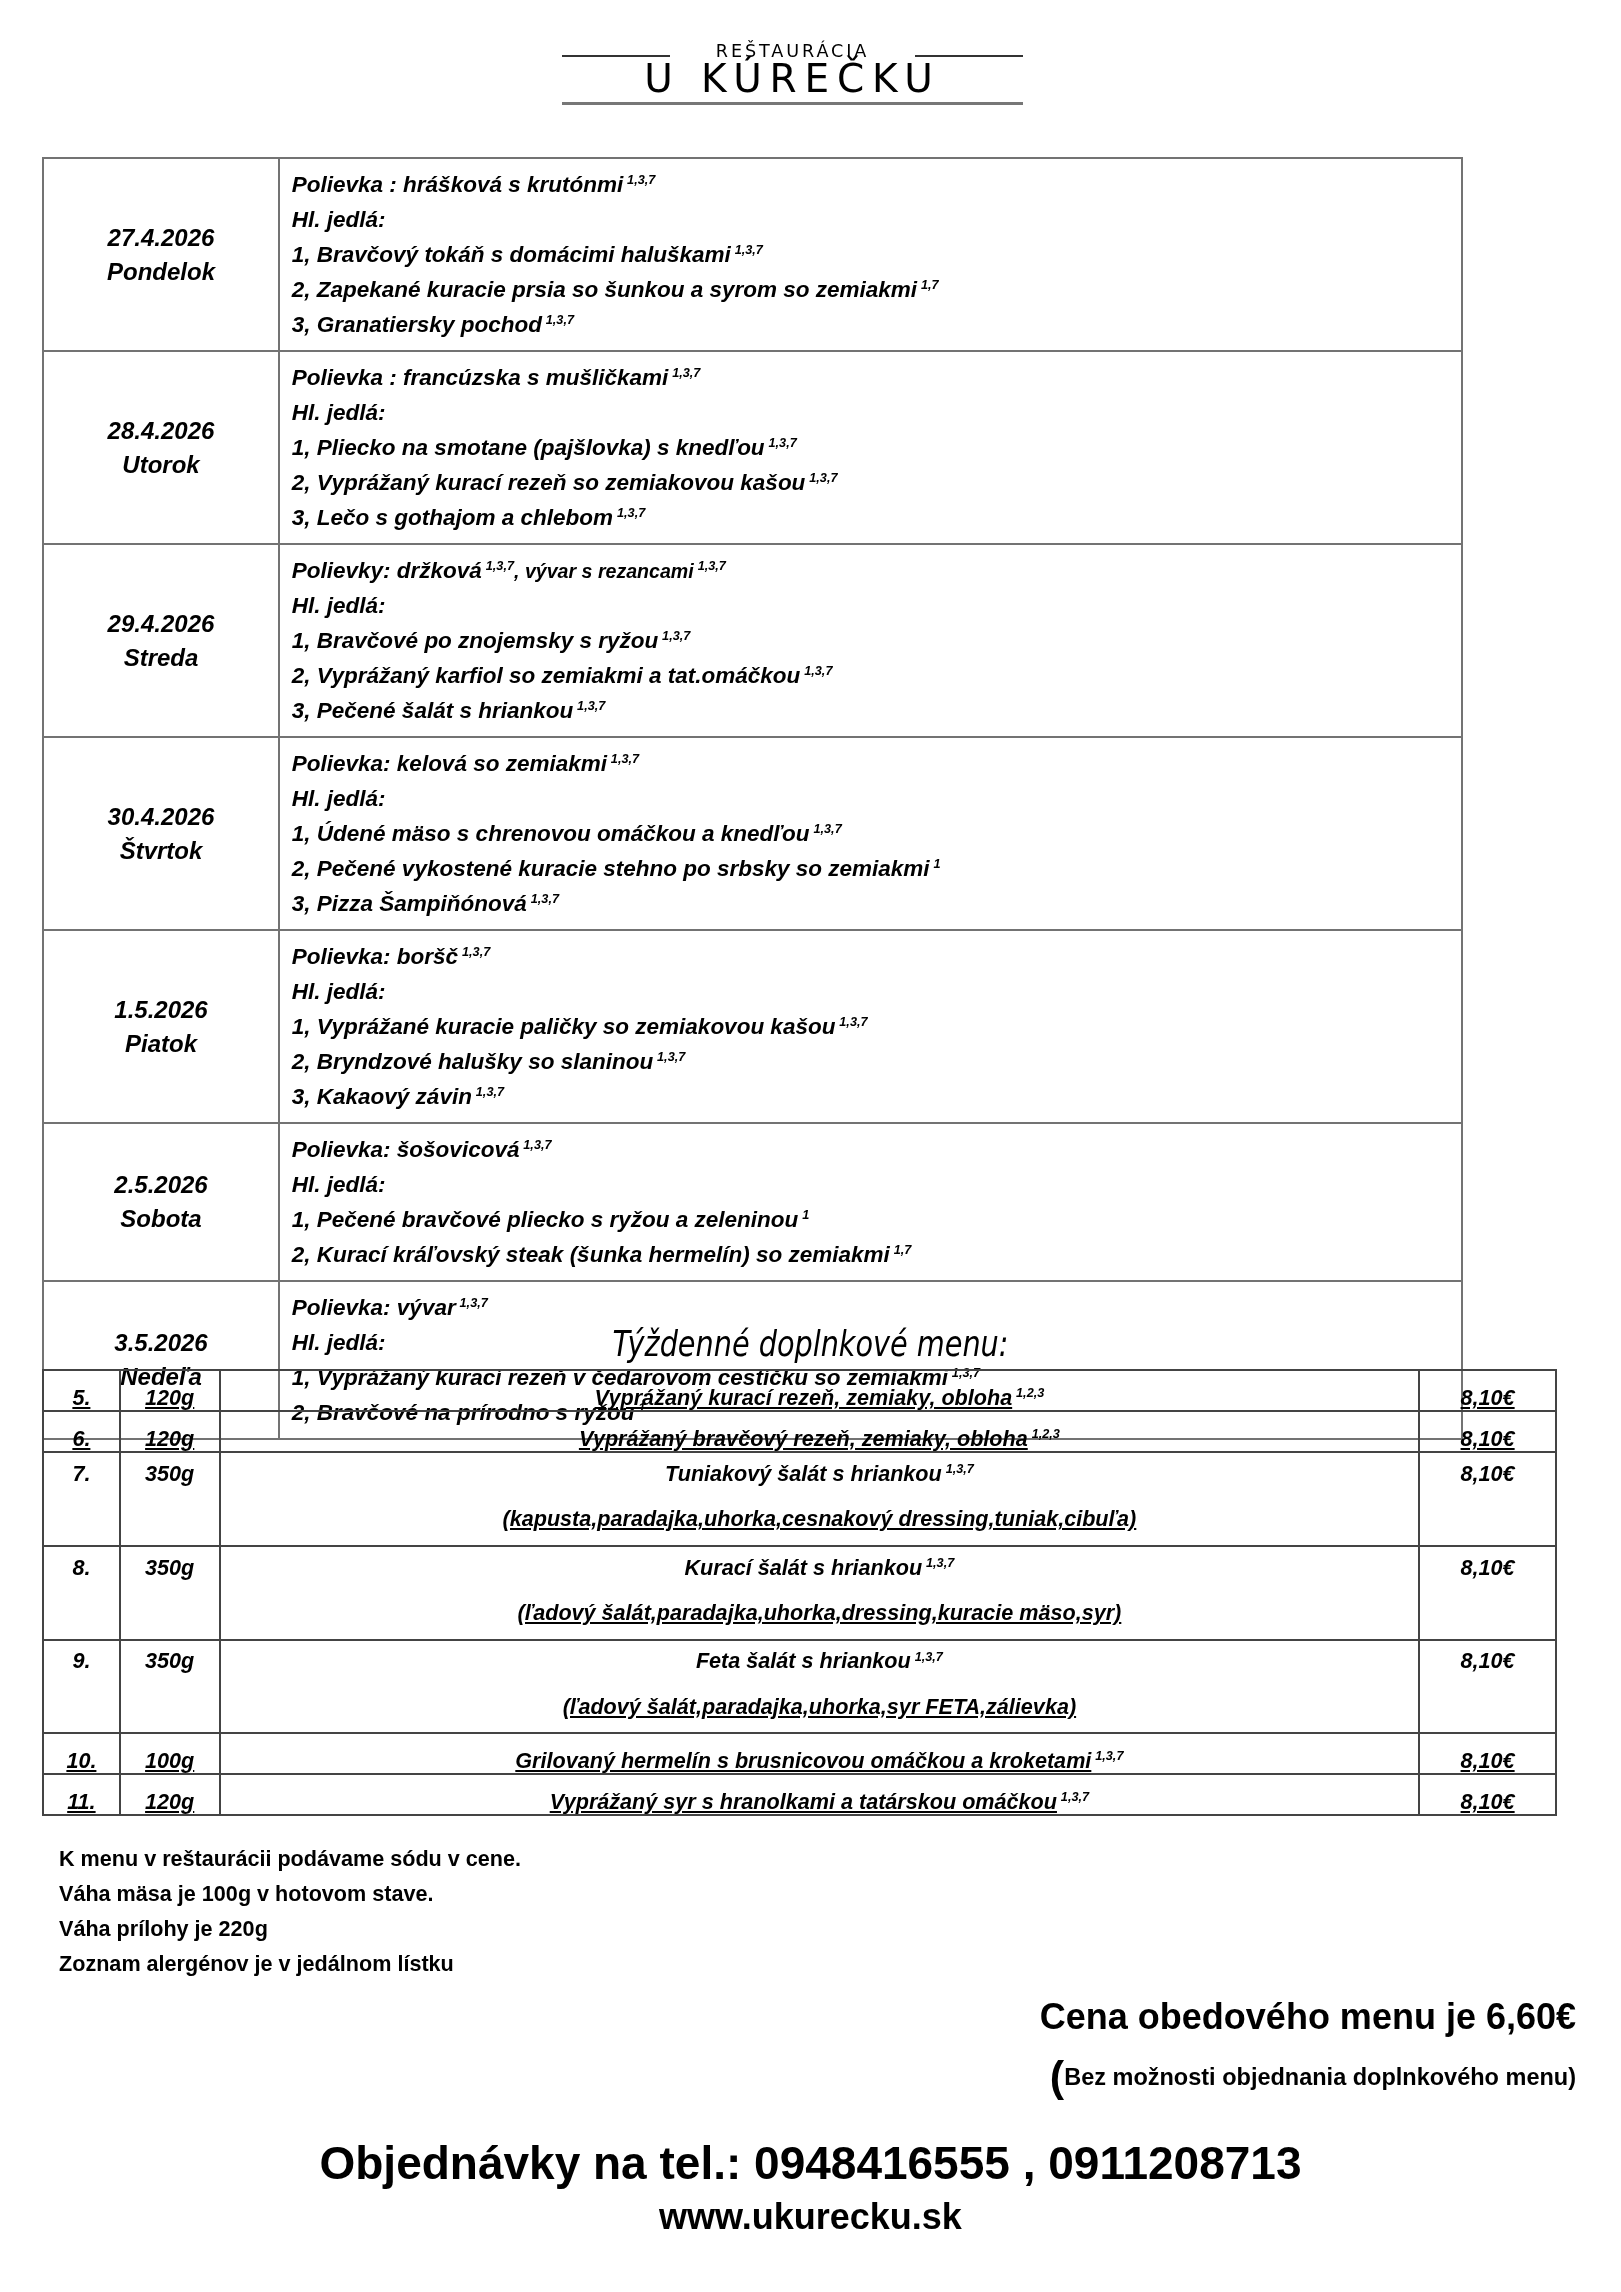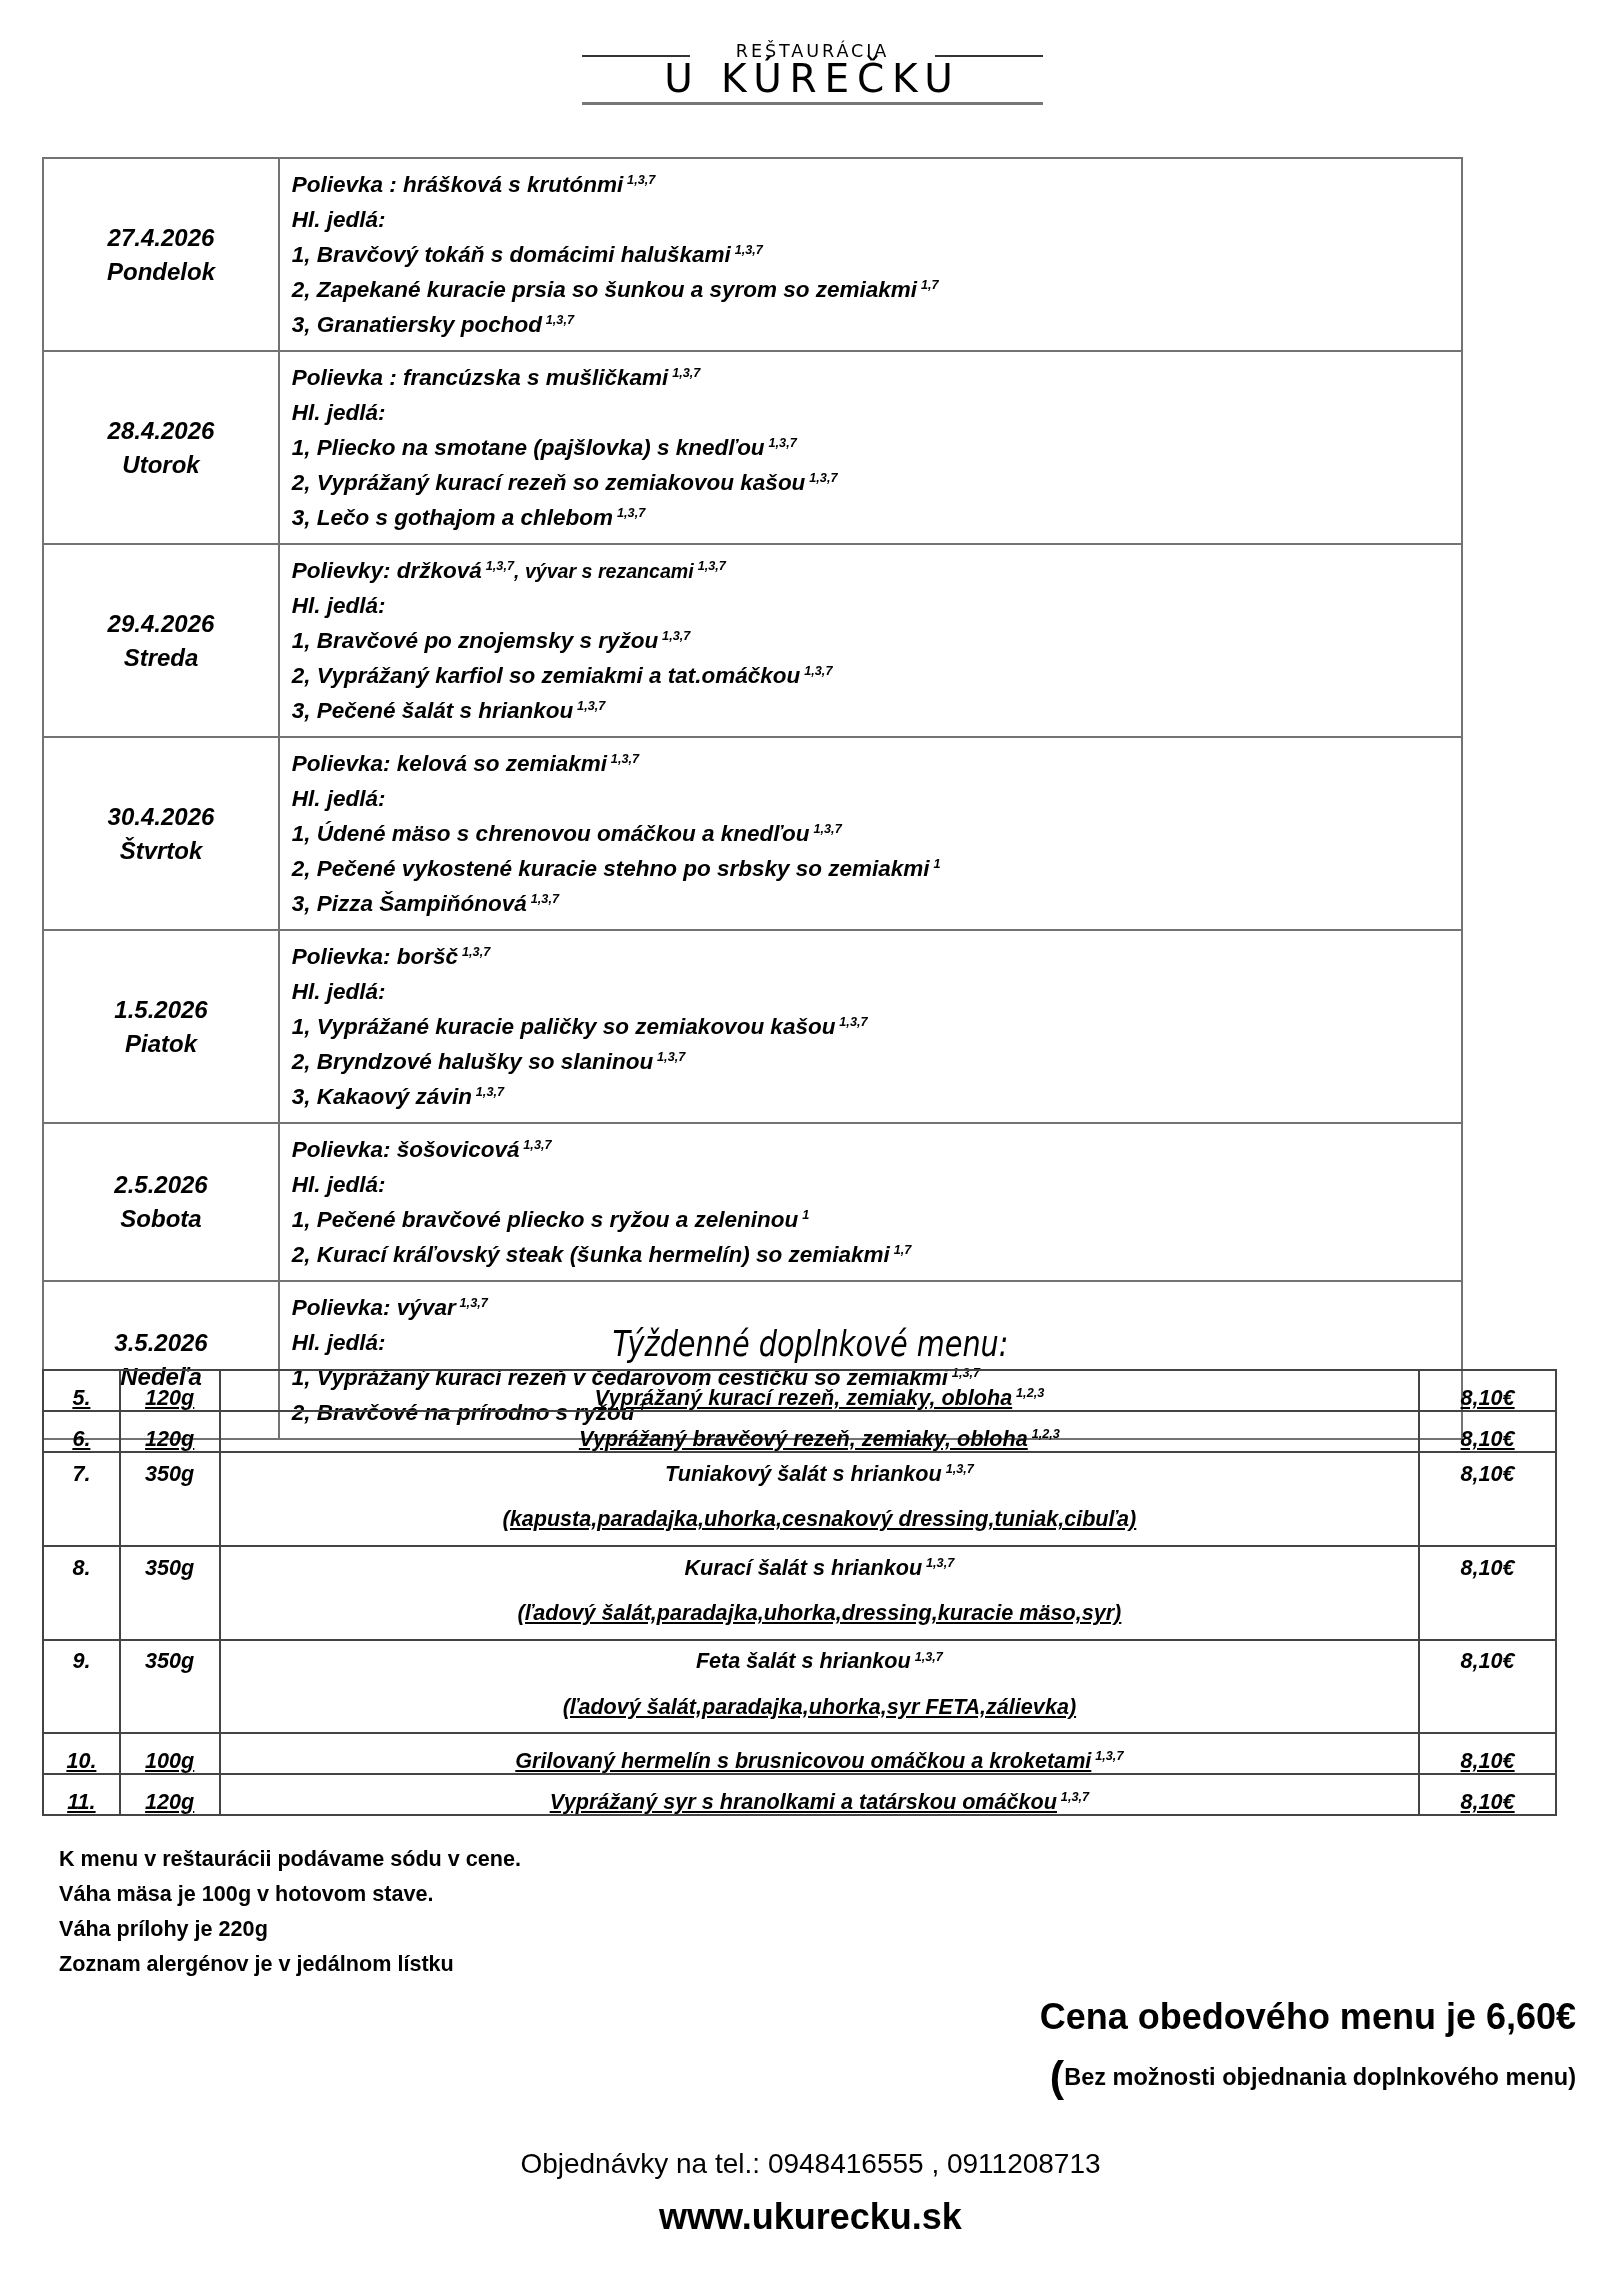--- a/index.html
+++ b/index.html
@@ -1,20 +1,20 @@
 <!DOCTYPE html>
 <html><head>
 <meta charset="utf-8">
 <style>
   html, body { margin: 0; padding: 0; background: #ffffff; }
   body {
     width: 1621px; height: 2293px; position: relative; overflow: hidden;
     font-family: "Liberation Sans", sans-serif; color: #000;
   }
-  .logo { position: absolute; left: 582px; top: 37px; width: 461px; height: 69px; }
+  .logo { position: absolute; left: 562px; top: 37px; width: 461px; height: 69px; }
   .logo .top-row { position: absolute; left: 0; top: 3.9px; width: 100%; height: 23.5px; }
   .logo .rule { position: absolute; top: 13.7px; height: 2px; background: #333; width: 108px; }
   .logo .rule.l { left: 0; }
   .logo .rule.r { right: 0; }
   .logo .subtitle {
     position: absolute; left: 0; right: 0; top: 0; text-align: center;
     font-family: "DejaVu Sans", sans-serif; font-size: 17.6px; letter-spacing: 2.9px; font-weight: normal;
   }
   .logo .name {
     position: absolute; left: 0; right: 0; top: 21.6px; text-align: center;
@@ -59,21 +59,21 @@
   .notes div { font-weight: bold; font-size: 21.6px; line-height: 35px; white-space: nowrap; }
 
   .prices { position: absolute; right: 45px; top: 1970px; text-align: right; margin-top: 22px; }
   .prices .big { font-weight: bold; font-size: 36px; line-height: 49px; height: 63px; white-space: nowrap; }
   .prices .note { font-weight: bold; font-size: 23.5px; line-height: 43px; white-space: nowrap; }
   .prices .note .paren { font-size: 43px; vertical-align: -5.9px; }
 
   .contact {
     position: absolute; left: 0; width: 1621px; top: 2137px; text-align: center;
   }
-  .contact .phone { font-weight: normal; font-size: 28px; line-height: 53px; white-space: nowrap; }
+  .contact .phone { font-weight: bold; font-size: 46px; line-height: 53px; white-space: nowrap; }
   .contact .web { font-weight: bold; font-size: 36px; line-height: 53px; }
 </style>
 </head>
 <body>
 
 <div class="logo">
   <div class="top-row">
     <div class="rule l"></div>
     <div class="subtitle">REŠTAURÁCIA</div>
     <div class="rule r"></div>

